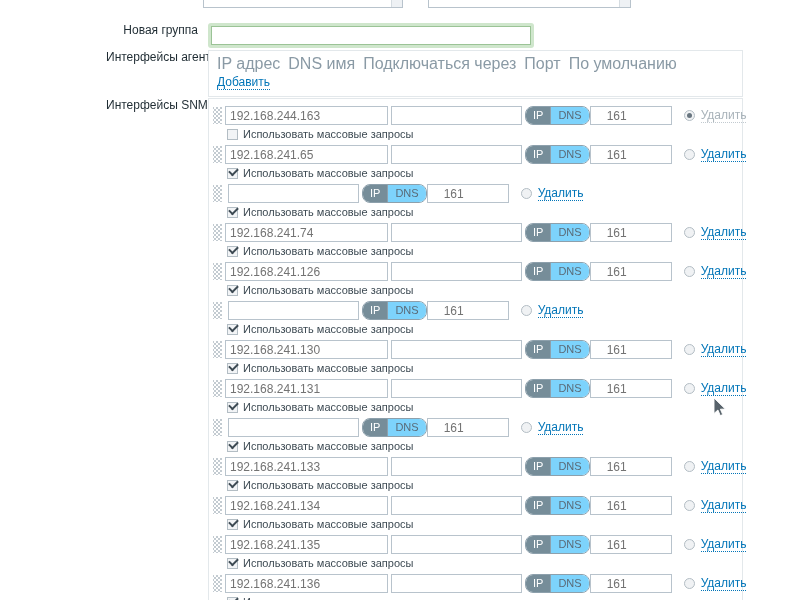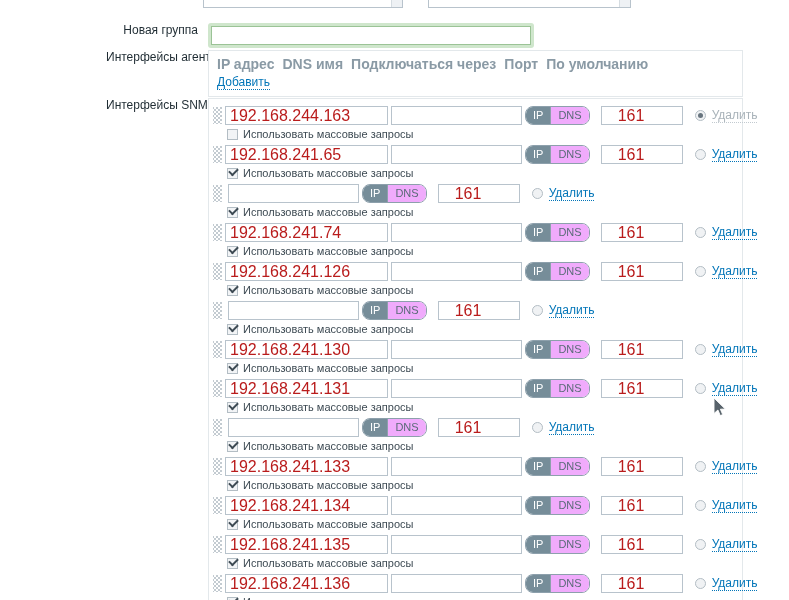--- a/index.html
+++ b/index.html
@@ -67,46 +67,45 @@
     border-radius: 3px;
     background: #cfe6cc;
     display: inline-block;
     line-height: 0;
   }
   .text-input {
     box-sizing: border-box;
     border: 1px solid #b8c3cc;
     background: #fff;
     font-family: "Liberation Sans", sans-serif;
-    font-size: 16px;
-    color: #b91c1c;
+    font-size: 12px;
+    color: #737373;
     padding: 2px 4px;
     height: 19px;
     line-height: 15px;
     outline: none;
   }
   #new-group-input { width: 320px; border-color: #9bc396; }
 
   
   #row-agent { left: 106px; top: 50px; }
   .panel {
     box-sizing: border-box;
     border: 1px solid #e3e8eb;
     background: #fff;
     padding: 5px 8px 6px 6px;
   }
   #agent-panel { width: 535px; }
   .col-headers {
     display: flex;
     gap: 8px;
-    font-size: 14px;
+    font-size: 16px;
     color: #8a9aa5;
     line-height: 16px;
     padding-left: 2px;
-    font-weight: bold;
   }
   .link {
     color: #0275b8;
     text-decoration: none;
     border-bottom: 1px dotted #0275b8;
     cursor: pointer;
     font-size: 12px;
   }
   .link.disabled {
     color: #a8b2b9;
@@ -139,36 +138,36 @@
     background-position: 0 1px, 2px 3px;
     cursor: move;
   }
   .iface-main { flex: 1; }
   .iface-fields {
     display: flex;
     align-items: center;
   }
   .ip-input { width: 163px; }
   .dns-input { width: 131px; margin-left: 3px; }
-  .port-input { width: 82px; margin-left: 11px; padding-left: 16px; }
+  .port-input { width: 82px; margin-left: 0; padding-left: 16px; }
 
   .toggle-group {
     display: flex;
     margin-left: 3px;
     border: 1px solid #8da0ac;
     border-radius: 8px;
     overflow: hidden;
     height: 19px;
     box-sizing: border-box;
   }
   .toggle-btn {
     font-size: 11px;
     line-height: 17px;
     padding: 0 7px;
-    background: #f0abfc;
+    background: #7dd3fc;
     color: #5a6b78;
     cursor: pointer;
     user-select: none;
   }
   .toggle-btn.active {
     background: #768d99;
     color: #ffffff;
   }
   .toggle-btn + .toggle-btn { border-left: 1px solid #8da0ac; }
 

